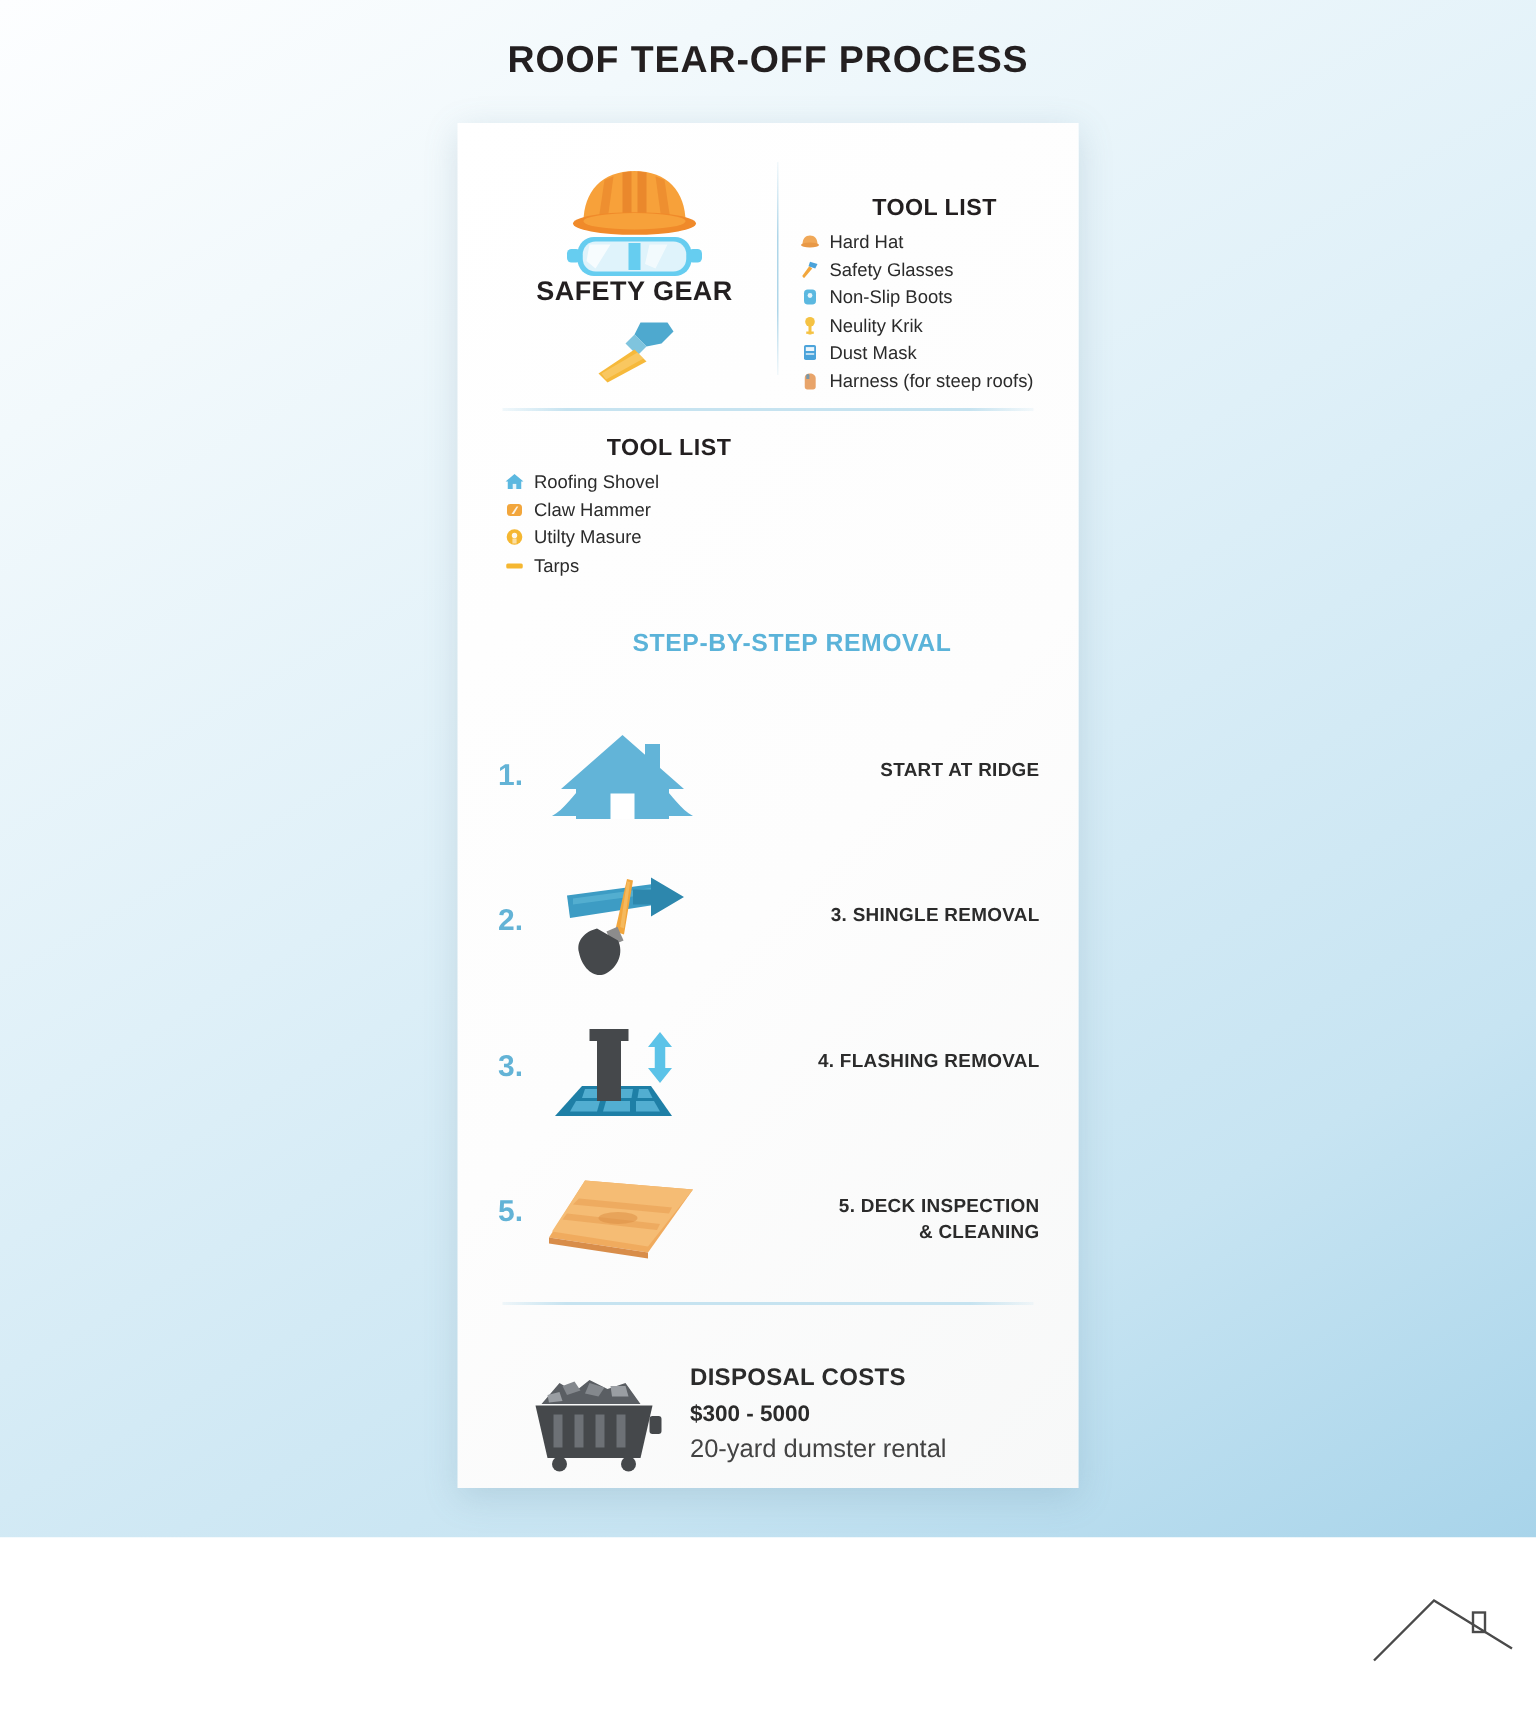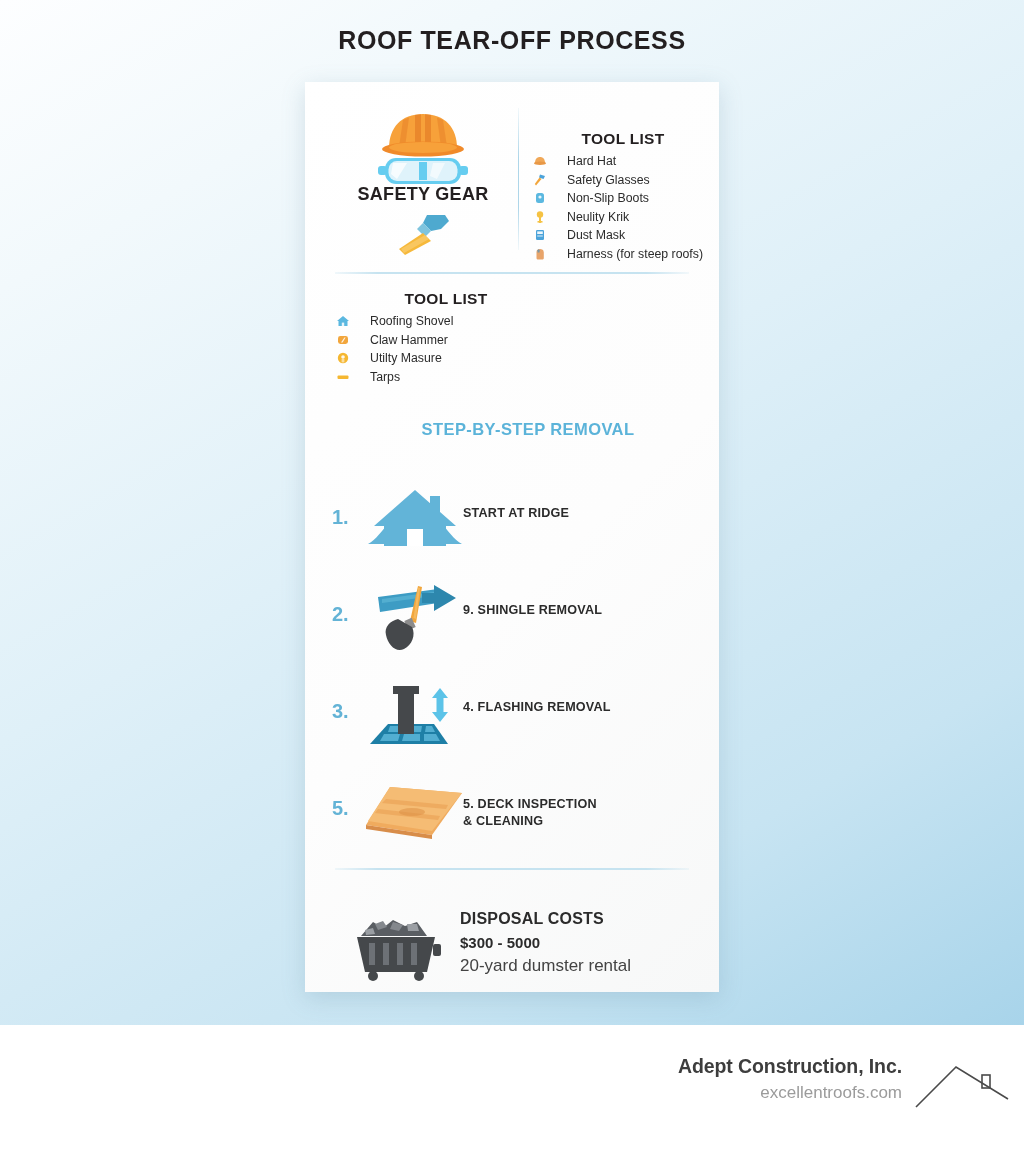--- a/index.html
+++ b/index.html
@@ -96,21 +96,21 @@
     font-size: 15.5px;
     font-weight: bold;
     color: #231f20;
     letter-spacing: 0.3px;
     margin-bottom: 4px;
     text-align: center;
   }
   .tool-row {
     display: flex;
     align-items: center;
-    gap: 20px;
+    gap: 6px;
     height: 18.5px;
     font-size: 12.3px;
     color: #2b2b2b;
   }
   .tool-row .glyph {
     width: 14px;
     height: 14px;
     flex: 0 0 14px;
     position: relative;
   }
@@ -170,20 +170,21 @@
   .step-label {
     position: absolute;
     left: 158px;
     top: 25px;
     width: 230px;
     font-size: 12.6px;
     font-weight: 600;
     letter-spacing: 0.2px;
     color: #2b2b2b;
     line-height: 1.35;
+    text-align: right;
   }
 
   
   .disposal {
     position: absolute;
     left: 0;
     top: 812px;
     width: 328px;
     height: 100px;
   }
@@ -436,21 +437,21 @@
           <svg viewBox="0 0 110 84" width="110" height="84">
             <path d="M18 18 L78 10 L78 24 L20 33 Z" fill="#3d9cc4"></path>
             <path d="M22 20 L74 13 L74 17 L22 24 Z" fill="#5cb6d6" opacity="0.7"></path>
             <path d="M74 6 L96 19 L74 32 L74 24 L62 24 L62 14 L74 14 Z" fill="#2d87ad"></path>
             <path d="M62 8 L56 44 L50 42 L58 7 Z" fill="#f2a63c"></path>
             <path d="M60 9 L56 40 L53.5 39 L58 8.5 Z" fill="#f8c878" opacity="0.55"></path>
             <rect x="46" y="40" width="8" height="10" transform="rotate(-24 50 45)" fill="#8c8c8c"></rect>
             <path d="M26 56 C24 48 30 42 38 40 L52 48 C56 56 52 66 44 70 C36 74 28 66 26 56 Z" fill="#45484b"></path>
           </svg>
         </div>
-        <div class="step-label">9. SHINGLE REMOVAL</div>
+        <div class="step-label">3. SHINGLE REMOVAL</div>
       </div>
 
       <div class="step">
         <div class="step-num">3.</div>
         <div class="step-icon">
           <svg viewBox="0 0 110 84" width="110" height="84">
             <path d="M10 68 L28 48 L74 48 L88 68 Z" fill="#1e7fa6"></path>
             <path d="M30 50 L44 50 L42 56 L28 56 Z" fill="#52aed1"></path>
             <path d="M48 50 L62 50 L61 56 L46 56 Z" fill="#52aed1"></path>
             <path d="M66 50 L72 50 L75 56 L65 56 Z" fill="#52aed1"></path>
@@ -505,24 +506,20 @@
       <div class="disposal-text">
         <div class="disposal-title">DISPOSAL COSTS</div>
         <div class="disposal-price">$300 - 5000</div>
         <div class="disposal-note">20-yard dumster rental</div>
       </div>
     </div>
 
   </div>
 
   <div class="footer">
-    <div class="footer-inner">
-      <div class="footer-name">Adept Construction, Inc.</div>
-      <div class="footer-url">excellentroofs.com</div>
-    </div>
     <div class="footer-logo">
       <svg viewBox="0 0 100 54" width="100" height="54">
         <path d="M4 46 L44 6 L96 38" fill="none" stroke="#4a4a4a" stroke-width="1.6"></path>
         <rect x="70" y="14" width="8" height="13" fill="none" stroke="#4a4a4a" stroke-width="1.6"></rect>
       </svg>
     </div>
   </div>
 
 </div>
 

